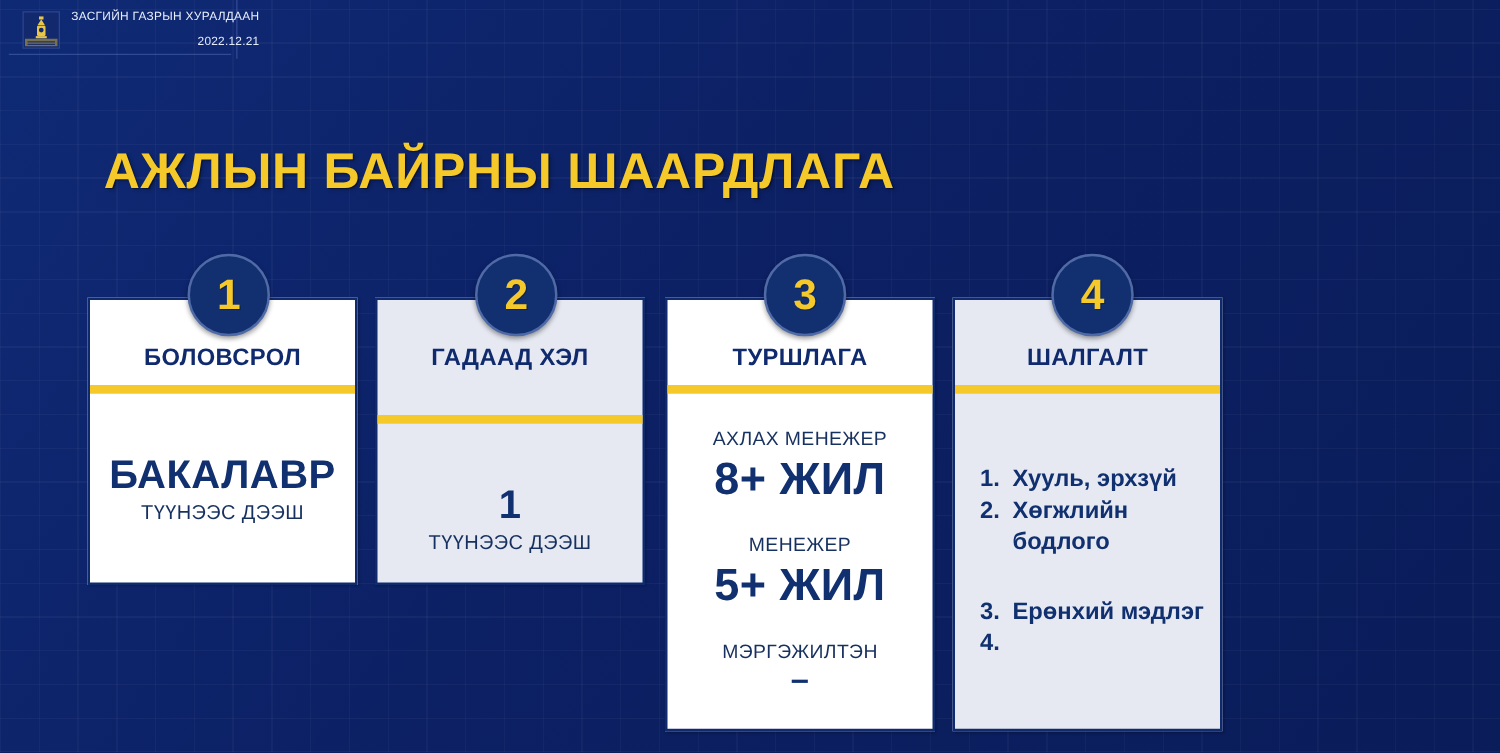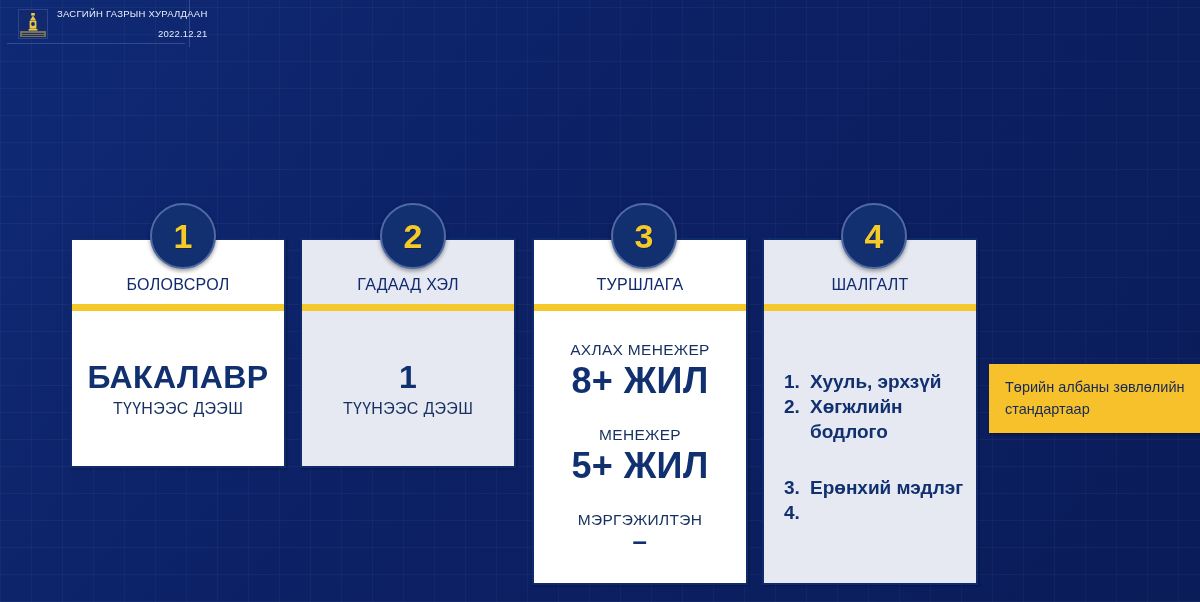--- a/index.html
+++ b/index.html
@@ -114,22 +114,22 @@
     display: flex;
     flex-direction: column;
     align-items: center;
     z-index: 2;
   }
   .card.white  { background: #ffffff; }
   .card.tinted { background: #e6e9f2; }
 
   .card-title {
     color: #102a6e;
-    font-size: 16px;
-    font-weight: 400;
+    font-size: 19px;
+    font-weight: 700;
     letter-spacing: .3px;
     margin-top: 36px;
     white-space: nowrap;
     text-align: center;
   }
   .card-rule {
     width: 100%;
     height: 7px;
     background: #f6c92b;
     margin-top: 10px;
@@ -262,33 +262,34 @@
         <circle cx="7" cy="11" r="1.9" fill="#13296e"></circle>
       </svg>
       <div class="plinth"></div>
     </div>
     <div id="header-texts">
       <div id="org-name">ЗАСГИЙН ГАЗРЫН ХУРАЛДААН</div>
       <div id="header-date">2022.12.21</div>
     </div>
   </div>
 
+  <div id="slide-title">АЖЛЫН БАЙРНЫ ШААРДЛАГА</div>
 
   <div class="badge" style="left:150px;">1</div>
   <div class="card white" style="left:70px; width:216px; height:230px;">
     <div class="card-title">БОЛОВСРОЛ</div>
     <div class="card-rule"></div>
     <div class="card-body">
       <div class="big-word">БАКАЛАВР</div>
       <div class="sub-word">ТҮҮНЭЭС ДЭЭШ</div>
     </div>
   </div>
 
   <div class="badge" style="left:380px;">2</div>
-  <div class="card tinted" style="left:300px; width:216px; height:230px;">
+  <div class="card tinted" style="left:300px; width:216px; height:230px;gap:24px;">
     <div class="card-title">ГАДААД ХЭЛ</div>
     <div class="card-rule"></div>
     <div class="card-body">
       <div class="big-num">1</div>
       <div class="sub-word">ТҮҮНЭЭС ДЭЭШ</div>
     </div>
   </div>
 
   <div class="badge" style="left:611px;">3</div>
   <div class="card white" style="left:532px; width:216px; height:347px;">
@@ -328,15 +329,14 @@
           <span class="num">3.</span>
           <span class="txt">Ерөнхий мэдлэг</span>
         </li>
         <li>
           <span class="num">4.</span>
         </li>
       </ul>
     </div>
   </div>
 
-  <div class="note" id="note-1">Төрийн албаны зөвлөлийн стандартаар</div>
 
 </div>
 
 </body></html>

